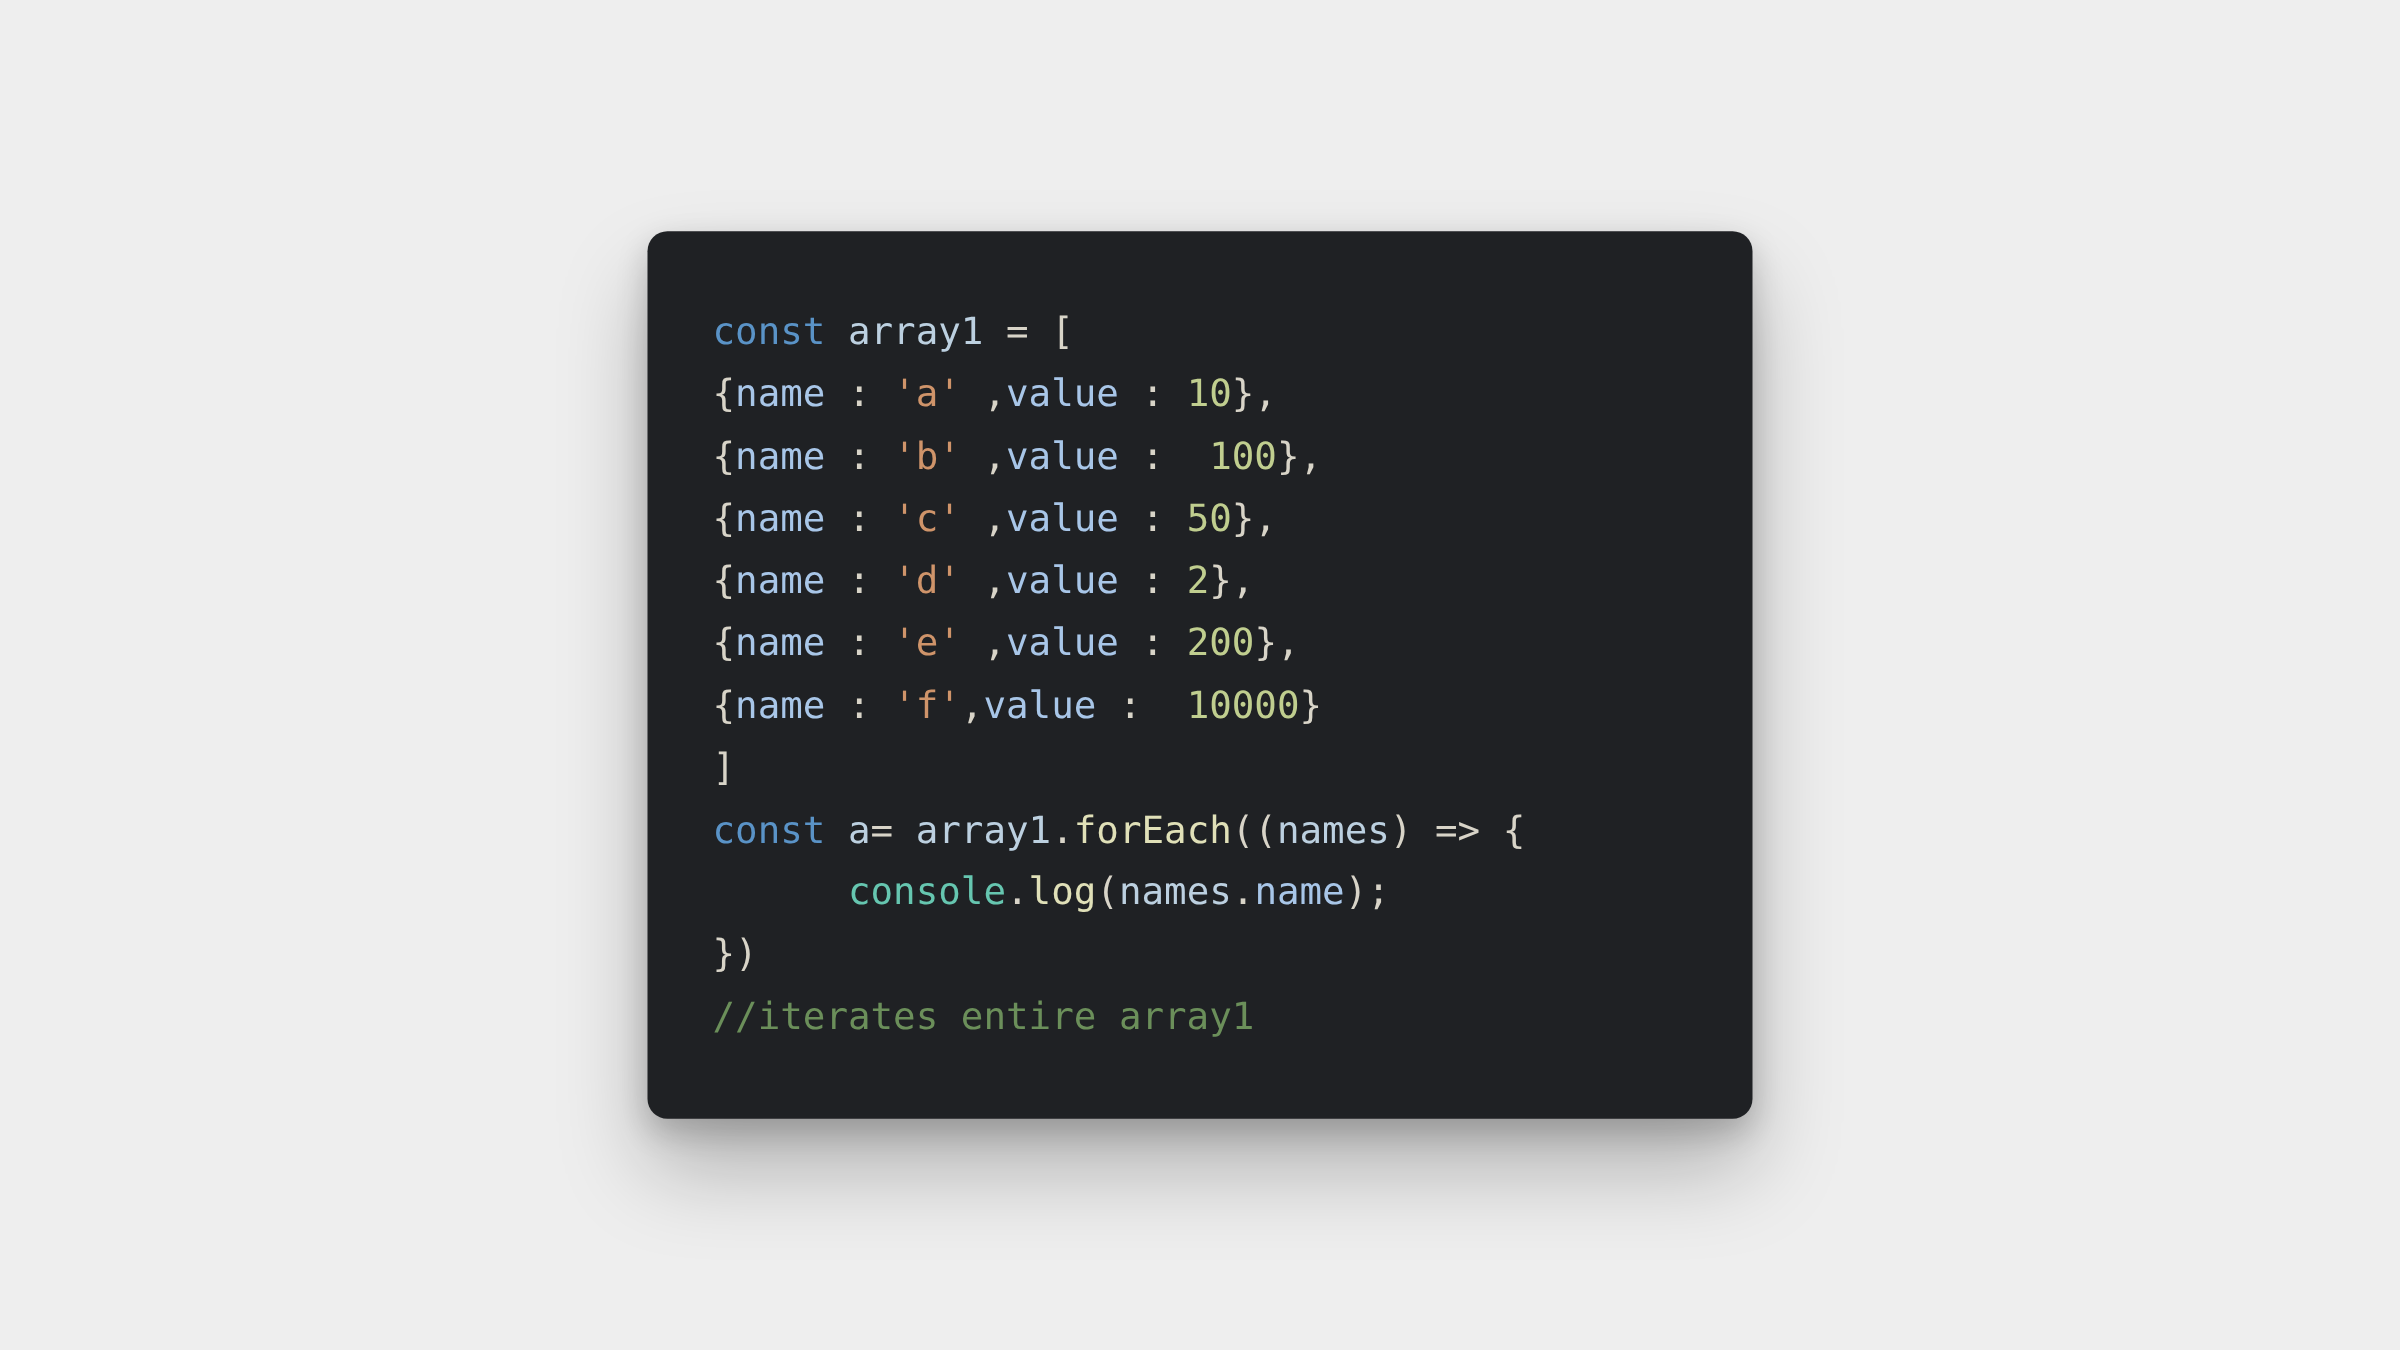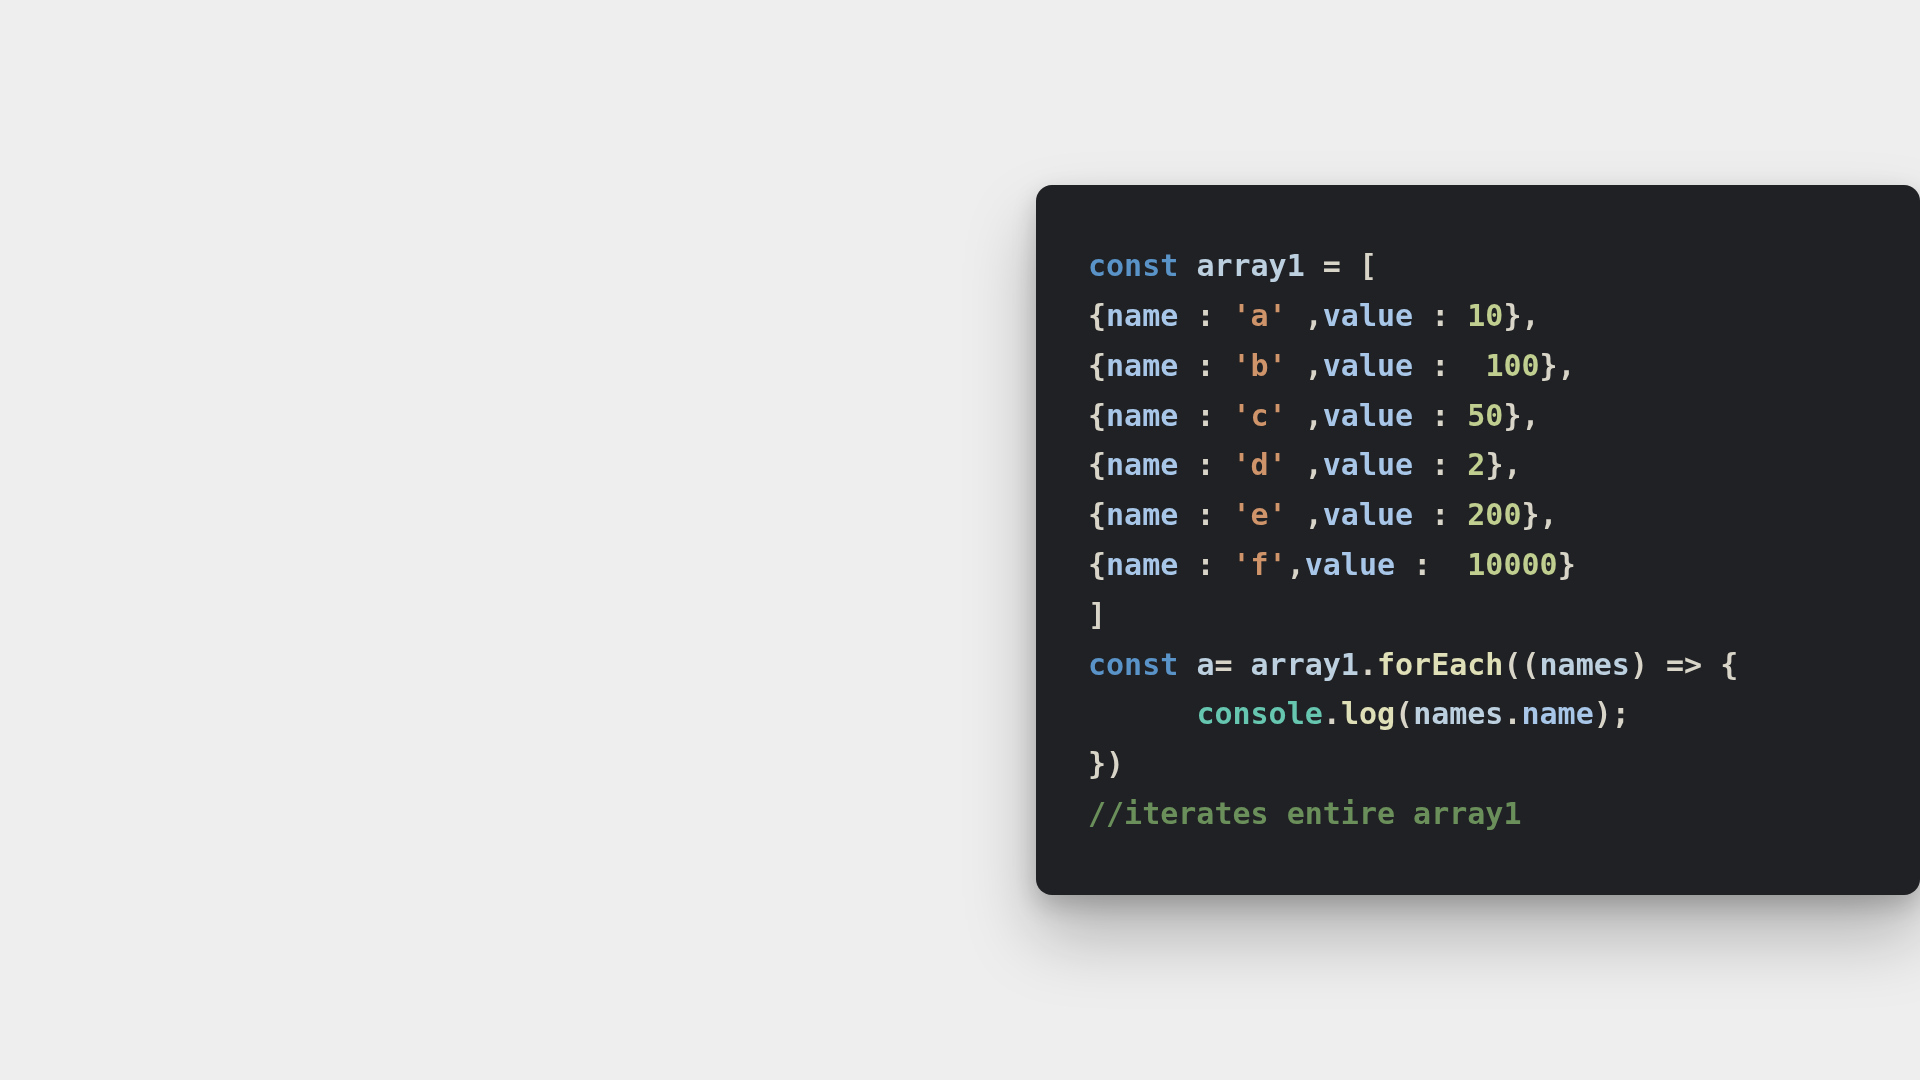--- a/index.html
+++ b/index.html
@@ -9,22 +9,21 @@
     height: 1080px;
     background: #eeeeee;
     font-family: "Consolas", "Menlo", "Monaco", monospace;
     overflow: hidden;
   }
   .stage {
     width: 1920px;
     height: 1080px;
     display: flex;
     align-items: center;
-    justify-content: flex-end;
-    font-weight: bold;
+    justify-content: center;
   }
   .card {
     background: #1f2124;
     border-radius: 16px;
     padding: 56px 52px 56px 52px;
     box-shadow: 0 40px 70px rgba(0,0,0,0.25), 0 10px 25px rgba(0,0,0,0.18);
     min-width: 780px;
   }
   pre.code {
     margin: 0;

